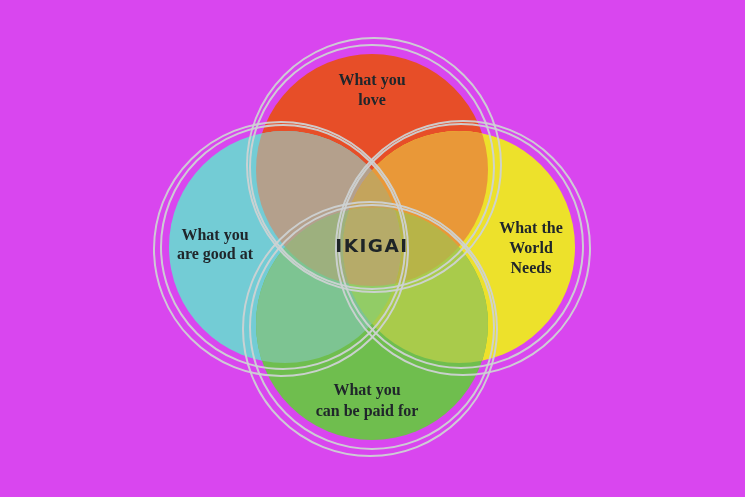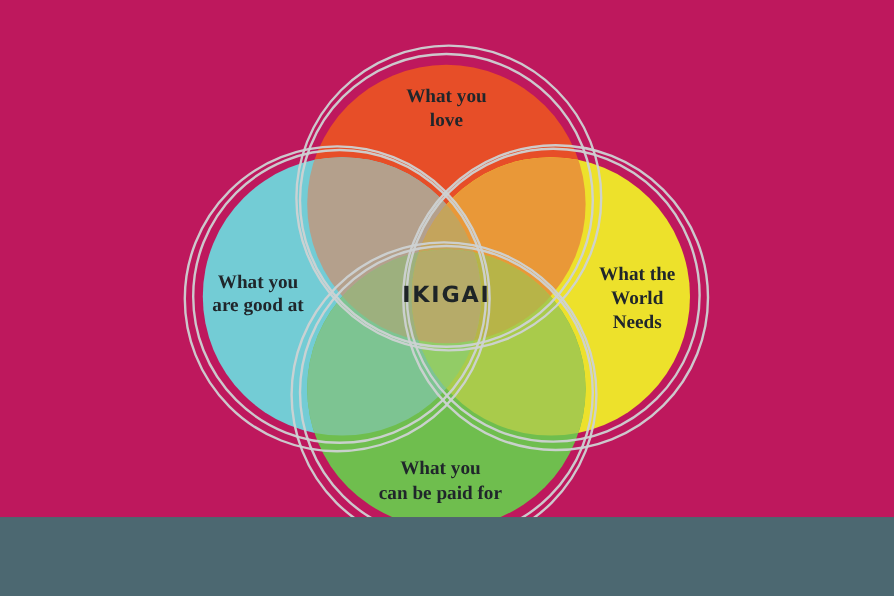--- a/index.html
+++ b/index.html
@@ -4,23 +4,23 @@
 <style>
   html, body {
     margin: 0;
     padding: 0;
     background: #4C6871;
     font-family: "Liberation Sans", sans-serif;
   }
   .stage {
     position: relative;
     width: 745px;
-    height: 431px;
+    height: 497px;
     overflow: hidden;
-    background: #be185d;
+    background: #d946ef;
   }
   svg { display: block; }
   .venn-label {
     font-family: "Liberation Serif", serif;
     font-weight: bold;
     font-size: 16px;
     fill: #20262B;
   }
   .center-label {
     font-family: "DejaVu Sans", sans-serif;

